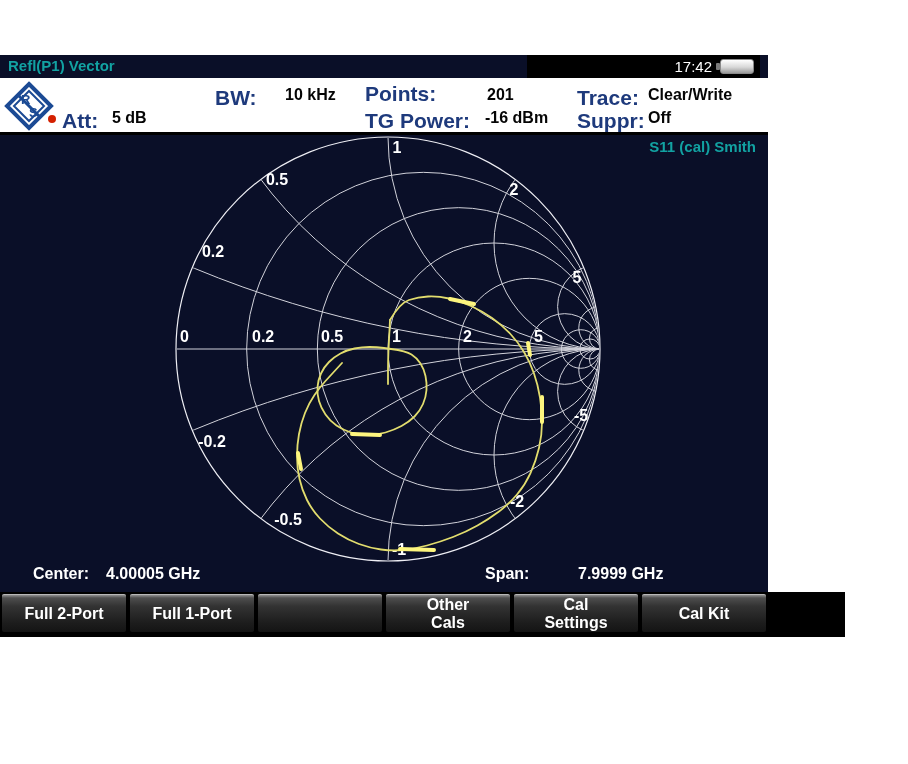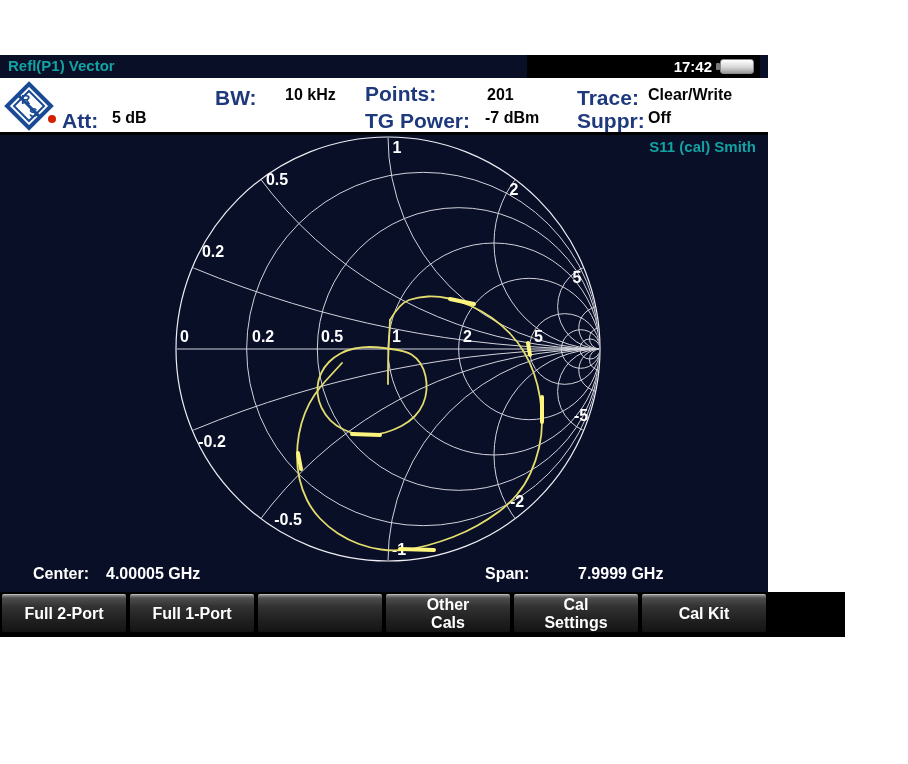--- a/index.html
+++ b/index.html
@@ -5,21 +5,21 @@
   * { margin:0; padding:0; box-sizing:border-box; }
   html,body { background:#ffffff; }
   body { font-family:"Liberation Sans", sans-serif; }
   .page { position:relative; width:908px; height:764px; background:#ffffff; overflow:hidden; }
   .screen { position:absolute; left:0; top:55px; width:768px; height:582px; background:#0a0f28; }
 
   
   .titlebar { position:absolute; left:0; top:0; width:768px; height:23px; background:#0a0f28; }
   .titlebar .title { position:absolute; left:8px; top:2px; font-size:15px; font-weight:bold; color:#12a2a2; }
   .titlebar .clockbox { position:absolute; left:527px; top:0; width:233px; height:23px; background:#000000; }
-  .titlebar .time { position:absolute; right:48px; top:3px; font-size:15px; font-weight:bold; color:#ffffff; }
+  .titlebar .time { position:absolute; right:48px; top:3px; font-size:15px; font-weight:normal; color:#ffffff; }
   .battery { position:absolute; right:6px; top:4px; width:34px; height:15px; border:1px solid #8a8a8a;
              border-radius:3px; background:linear-gradient(180deg,#ffffff 0%,#d8d8d8 55%,#9a9a9a 100%); }
   .battery:before { content:""; position:absolute; left:-5px; top:3px; width:4px; height:7px;
              background:#7a7a7a; border-radius:1px; }
 
   
   .header { position:absolute; left:0; top:23px; width:768px; height:57px; background:#ffffff;
             border-bottom:3px solid #000000; }
   .header .lbl { position:absolute; font-size:21px; font-weight:bold; color:#1e3a7c; white-space:nowrap; }
   .header .val { position:absolute; font-size:16px; font-weight:bold; color:#050505; white-space:nowrap;text-align:right; }
@@ -78,21 +78,21 @@
       <span class="val" style="left:112px; top:31px;">5 dB</span>
 
       <span class="lbl" style="left:215px; top:8px;">BW:</span>
       <span class="val" style="left:285px; top:8px;">10 kHz</span>
       <span class="lbl" style="left:365px; top:4px;">Points:</span>
       <span class="val" style="left:487px; top:8px;">201</span>
       <span class="lbl" style="left:577px; top:8px;">Trace:</span>
       <span class="val" style="left:648px; top:8px;">Clear/Write</span>
 
       <span class="lbl" style="left:365px; top:31px;">TG Power:</span>
-      <span class="val" style="left:485px; top:31px;">-7 dBm</span>
+      <span class="val" style="left:485px; top:31px;">-16 dBm</span>
       <span class="lbl" style="left:577px; top:31px;">Suppr:</span>
       <span class="val" style="left:648px; top:31px;">Off</span>
     </div>
 
     <div class="chart">
       <svg id="smith-svg" class="smith" width="768" height="454" viewBox="0 0 768 454">
           <defs>
             <clipPath id="smith-clip">
               <circle cx="388" cy="214" r="211"></circle>
             </clipPath>

